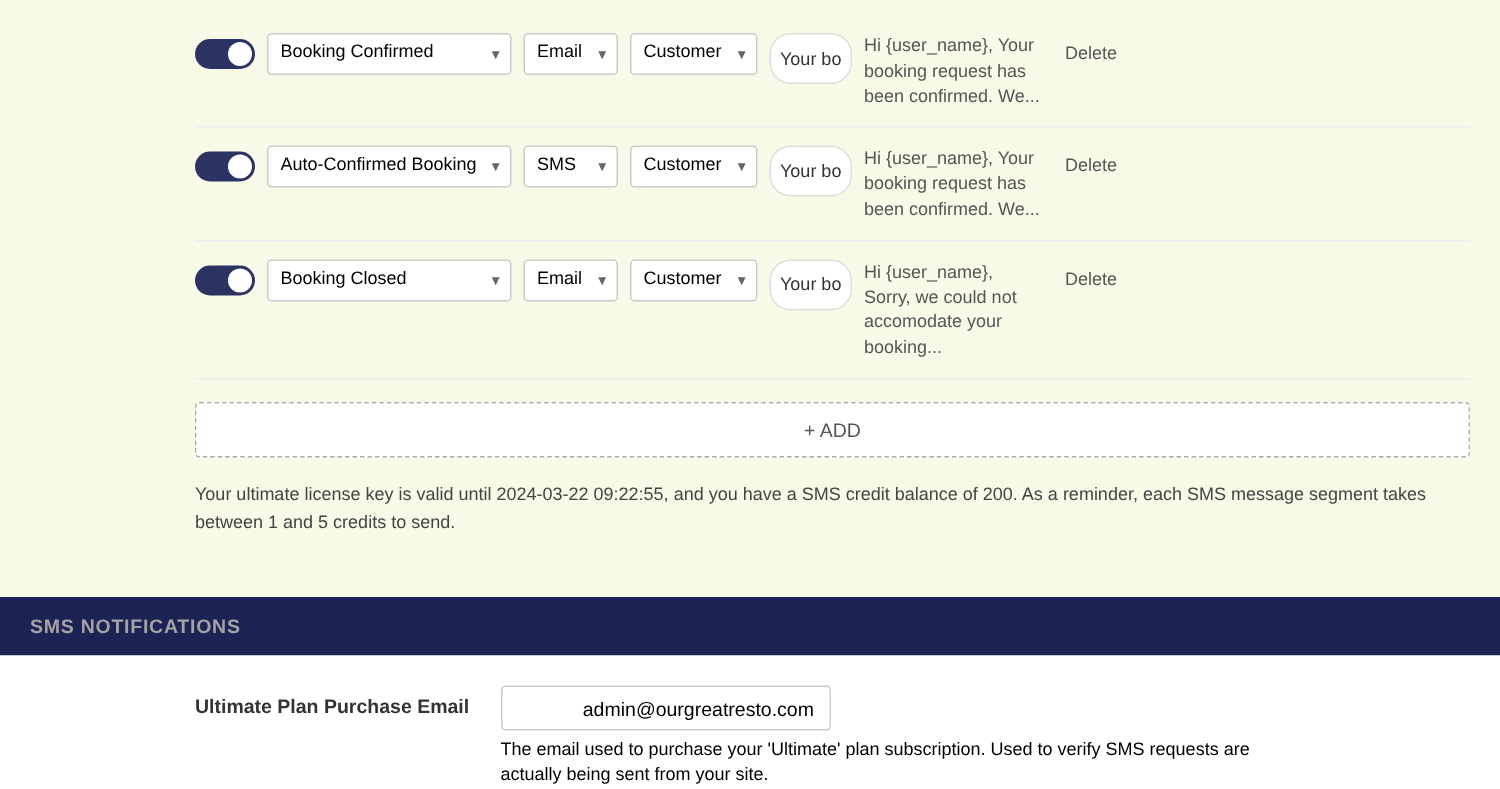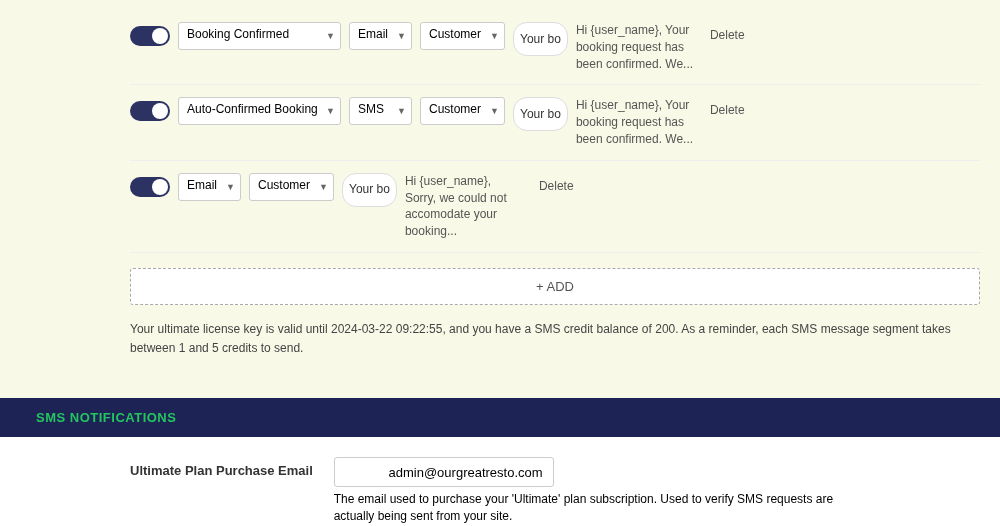--- a/index.html
+++ b/index.html
@@ -129,22 +129,22 @@
 
     .license-text {
       font-size: 12px;
       color: #444;
       line-height: 1.6;
       margin-bottom: 10px;
     }
 
     .sms-section {
       background: #1e2356;
-      color: #22c55e;
-      padding: 12px 36px;
+      color: #a3a3a3;
+      padding: 12px 20px;
       font-weight: bold;
       font-size: 13px;
       letter-spacing: 0.5px;
       margin-top: 10px;
     }
 
     .sms-content {
       background: white;
       padding: 20px 20px 20px 130px;
     }
@@ -211,20 +211,21 @@
         <div class="select-wrapper"><select><option>Email</option><option selected="">SMS</option></select></div>
         <div class="select-wrapper"><select><option>Customer</option><option>Admin</option></select></div>
         <div class="preview-text">Your bo</div>
         <div class="message-preview">Hi {user_name}, Your booking request has been confirmed. We...</div>
         <button class="delete-btn">Delete</button>
       </div>
       <div class="notification-row">
         <div class="toggle-wrapper">
           <div class="toggle"></div>
         </div>
+        <div class="select-wrapper"><select><option>Booking Confirmed</option><option>Auto-Confirmed Booking</option><option selected="">Booking Closed</option><option>Booking Pending</option><option>Booking Cancelled</option></select></div>
         <div class="select-wrapper"><select><option>Email</option><option>SMS</option></select></div>
         <div class="select-wrapper"><select><option>Customer</option><option>Admin</option></select></div>
         <div class="preview-text">Your bo</div>
         <div class="message-preview">Hi {user_name}, Sorry, we could not accomodate your booking...</div>
         <button class="delete-btn">Delete</button>
       </div>
     </div>
 
   <div class="add-row">
     <button class="add-btn">+ ADD</button>

